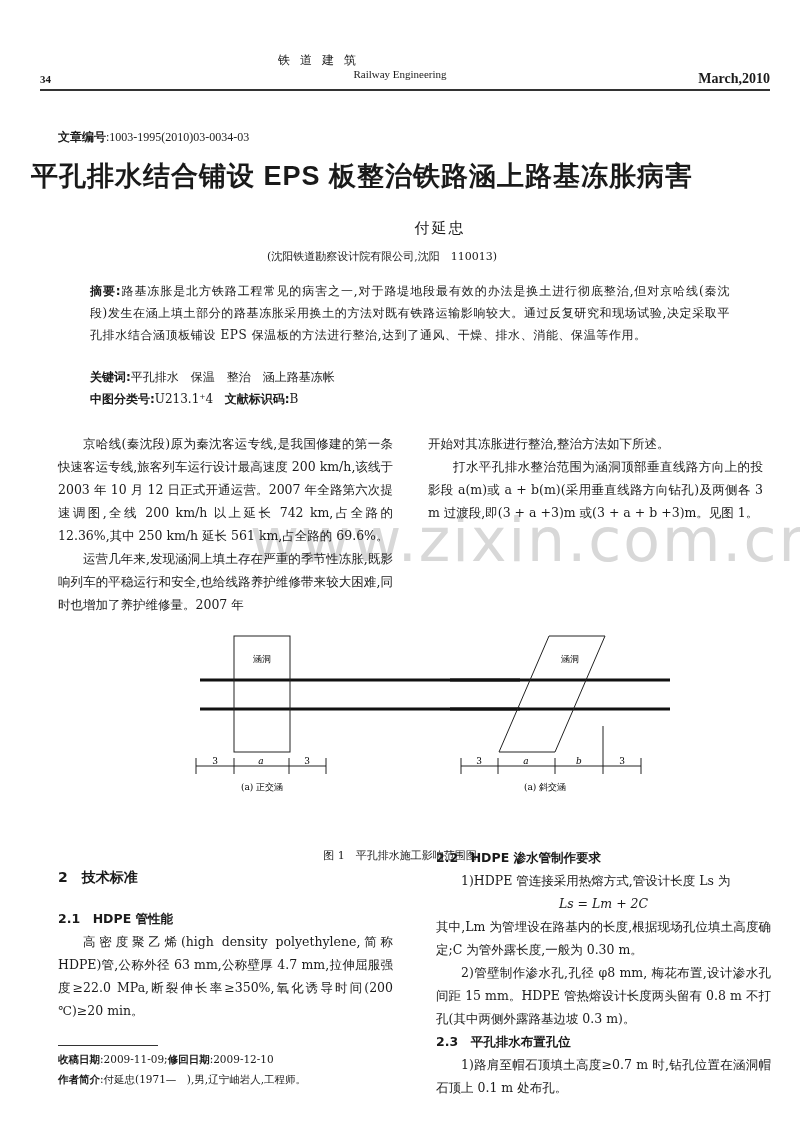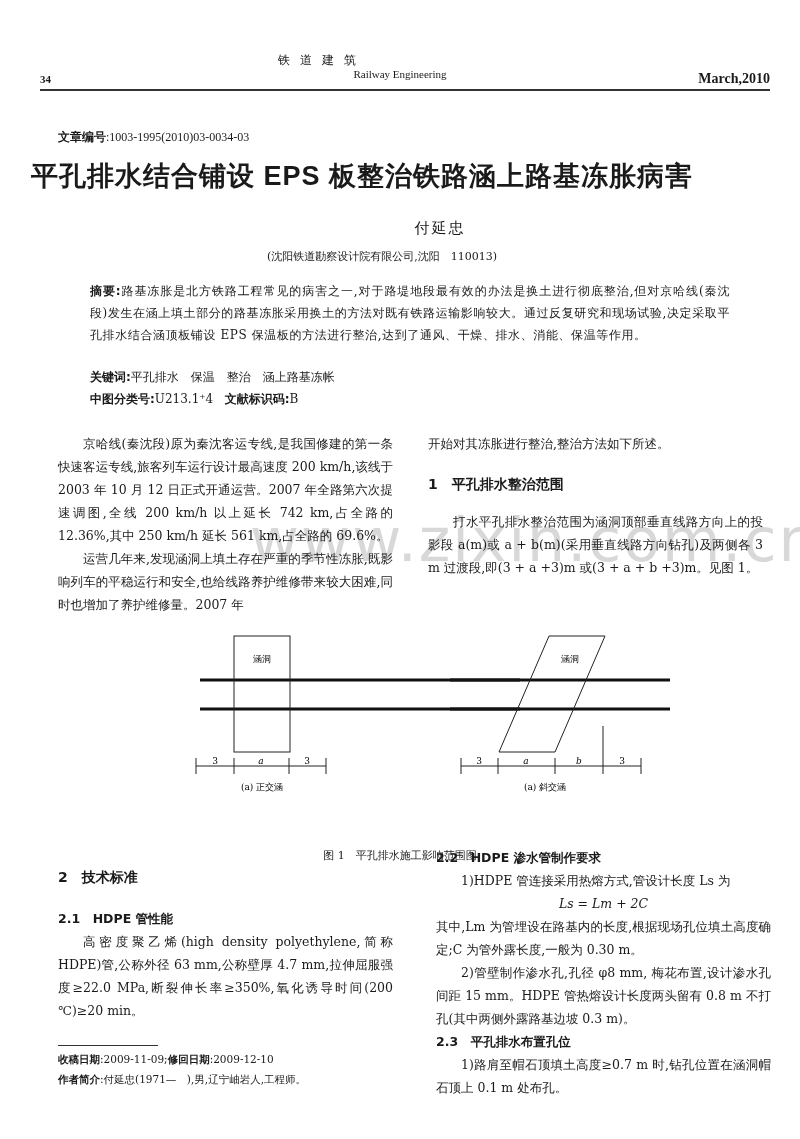--- a/index.html
+++ b/index.html
@@ -60,21 +60,20 @@
   &nbsp;&nbsp;<span class="lbl">文献标识码:</span><span>B</span>
 </div>
 
 <div class="abs col" style="left:58px; top:432px;">
   <p class="ind">京哈线(秦沈段)原为秦沈客运专线,是我国修建的第一条快速客运专线,旅客列车运行设计最高速度 200 km/h,该线于 2003 年 10 月 12 日正式开通运营。2007 年全路第六次提速调图,全线 200 km/h 以上延长 742 km,占全路的 12.36%,其中 250 km/h 延长 561 km,占全路的 69.6%。</p>
   <p class="ind">运营几年来,发现涵洞上填土存在严重的季节性冻胀,既影响列车的平稳运行和安全,也给线路养护维修带来较大困难,同时也增加了养护维修量。2007 年</p>
 </div>
 
 <div class="abs col" style="left:428px; top:432px;">
   <p>开始对其冻胀进行整治,整治方法如下所述。</p>
-  <p class="h1" style="margin-top:18px; margin-bottom:14px;">1　平孔排水整治范围</p>
   <p class="ind">打水平孔排水整治范围为涵洞顶部垂直线路方向上的投影段 a(m)或 a + b(m)(采用垂直线路方向钻孔)及两侧各 3 m 过渡段,即(3 + a +3)m 或(3 + a + b +3)m。见图 1。</p>
 </div>
 
 <svg class="abs" style="left:150px; top:630px;" width="520" height="170">
 
   <g>
     <line x1="50" y1="50" x2="370" y2="50" stroke="#111" stroke-width="3"></line>
     <line x1="50" y1="79" x2="370" y2="79" stroke="#111" stroke-width="3"></line>
     <rect x="84" y="6" width="56" height="116" fill="none" stroke="#222" stroke-width="1"></rect>
     <text x="112" y="32" font-size="9" text-anchor="middle">涵洞</text>

